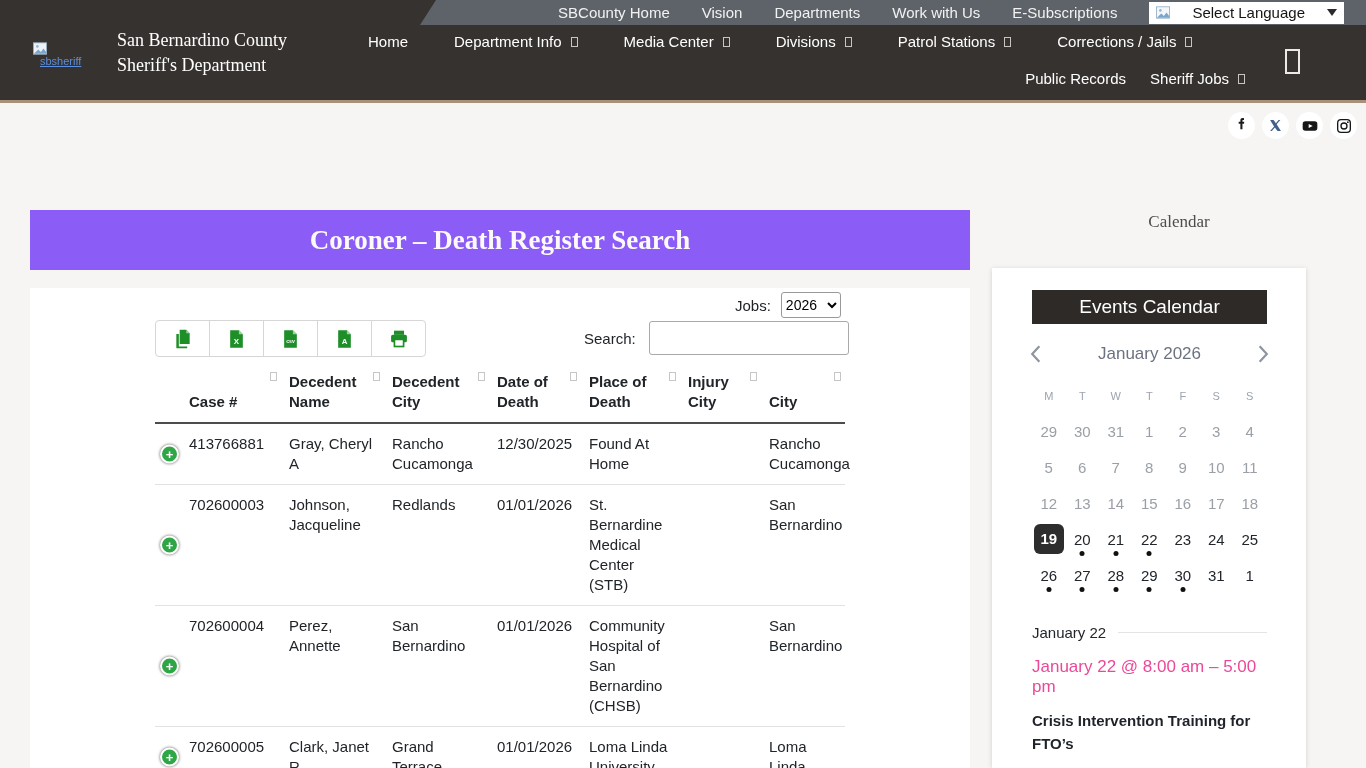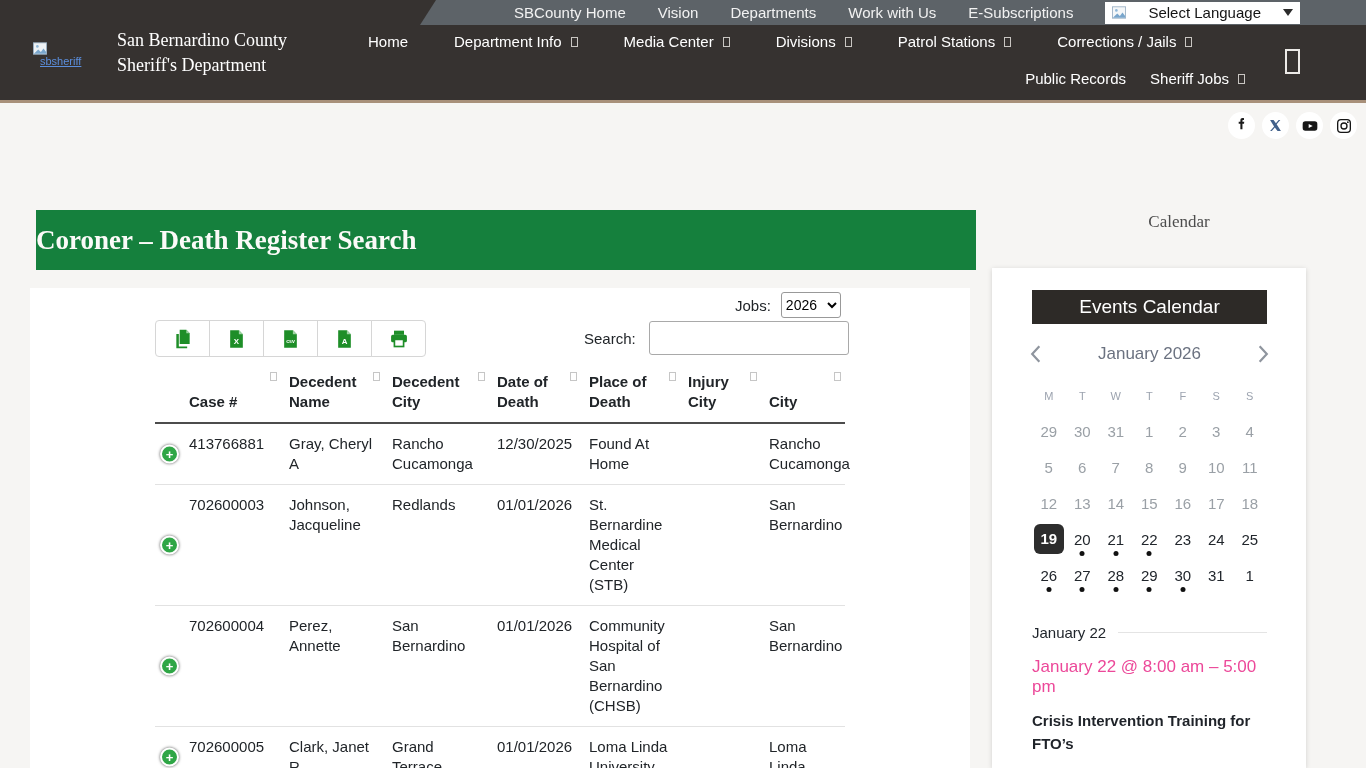--- a/index.html
+++ b/index.html
@@ -9,21 +9,21 @@
     background:#f6f5f3;
     font-family:"Liberation Sans", sans-serif;
   }
   .page { position:relative; width:1366px; height:768px; }
 
   
   .site-header { position:absolute; left:0; top:0; width:1366px; height:100px; background:#363230; }
   .utility-bar {
     position:absolute; left:420px; right:0; top:0; height:25px; background:#5d6368;
     clip-path:polygon(16px 0,100% 0,100% 100%,0 100%);
-    display:flex; align-items:center; justify-content:flex-end; gap:32px; padding-right:66px;
+    display:flex; align-items:center; justify-content:flex-end; gap:32px; padding-right:22px;
   }
   .u-link { color:#f2f2f2; font-size:15px; cursor:pointer; white-space:nowrap; }
   .u-links { display:flex; gap:32px; align-items:center; }
   .lang-widget { background:#fff; height:22px; display:flex; align-items:center; gap:22px; padding:0 7px; cursor:pointer; }
   .lang-label { font-size:15px; color:#141414; white-space:nowrap; }
   .lang-arrow { width:0; height:0; border-left:5px solid transparent; border-right:5px solid transparent; border-top:7px solid #2b2b2b; }
 
   .logo-box { position:absolute; left:33px; top:42px; width:64px; height:30px; overflow:hidden; cursor:pointer; }
   .logo-box svg { position:absolute; left:0; top:0; }
   .logo-alt { position:absolute; left:7px; top:13px; color:#5b8edc; font-size:11px; text-decoration:underline; white-space:nowrap; }
@@ -39,21 +39,21 @@
 
   .accent-line { position:absolute; left:0; top:100px; width:1366px; height:3px; background:#a8907a; }
 
   
   .breadcrumb-bar { position:absolute; left:0; top:103px; width:1366px; height:47px; background:#060605; }
   .breadcrumb-link { position:absolute; left:50px; top:13px; color:#fff; font-size:17px; text-decoration:underline; cursor:pointer; }
   .social-row { position:absolute; right:9px; top:112px; display:flex; gap:7px; }
   .social-circle { width:27px; height:27px; border-radius:50%; background:#fff; display:flex; align-items:center; justify-content:center; cursor:pointer; }
 
   
-  .page-banner { position:absolute; left:36px; top:210px; width:940px; height:60px; background:#15803d; display:flex; align-items:center; }
+  .page-banner { position:absolute; left:30px; top:210px; width:940px; height:60px; background:#8b5cf6; display:flex; align-items:center; justify-content:center; }
   .page-banner h1 { margin:0; color:#fbfaf8; font-family:"Liberation Serif", serif; font-size:27px; font-weight:bold; }
 
   .content-card { position:absolute; left:30px; top:288px; width:940px; height:480px; background:#fff; }
 
   .year-row { position:absolute; left:735px; top:292px; display:flex; align-items:center; gap:10px; font-size:15px; color:#212529; }
   .year-select { width:60px; height:26px; font-size:14px; border:1px solid #999; border-radius:3px; background:#fff; }
 
   .btn-group { position:absolute; left:155px; top:320px; display:flex; }
   .export-btn { width:55px; height:37px; background:#fff; border:1px solid #d6d6d6; margin-left:-1px; display:flex; align-items:center; justify-content:center; cursor:pointer; padding:0; }
   .export-btn:first-child { border-radius:4px 0 0 4px; margin-left:0; }

